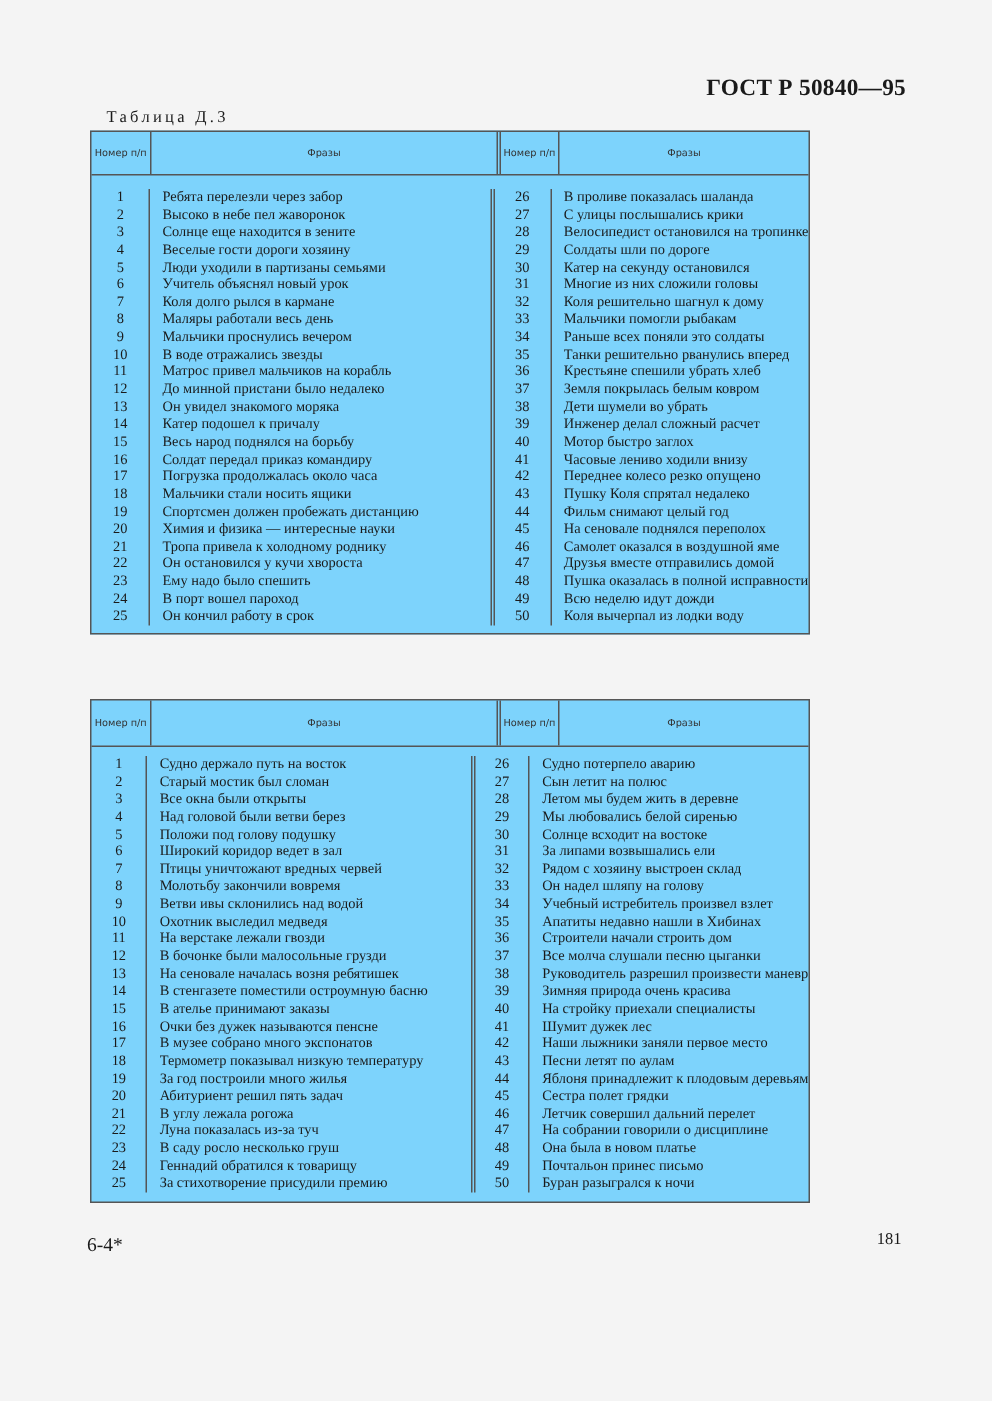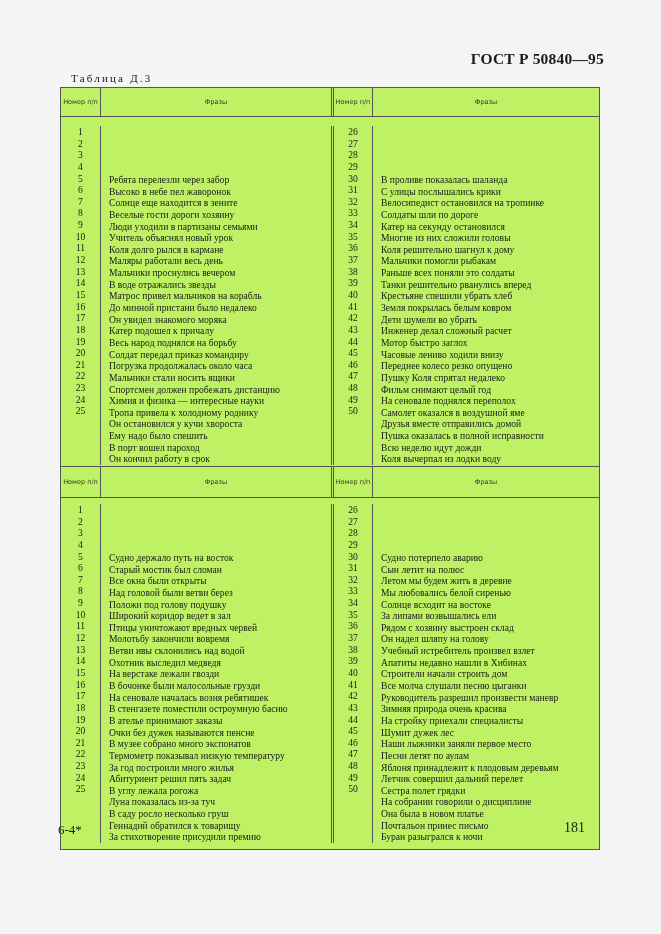--- a/index.html
+++ b/index.html
@@ -7,41 +7,41 @@
     width:661px; height:934px; background:#f4f4f4; position:relative; overflow:hidden;
     font-family:"Liberation Serif","DejaVu Serif",serif; color:#1a1a1a;
   }
   .std-code {
     position:absolute; right:57px; top:50px; font-size:15.5px; font-weight:bold; letter-spacing:0.2px;
   }
   .table-caption {
     position:absolute; left:71px; font-size:11px; letter-spacing:2.2px;
   }
   .tbl {
-    position:absolute; left:60px; width:540px;
-    border:1px solid #555; box-sizing:border-box; background:#bef264;
+    position:absolute; left:60px; width:480px;
+    border:1px solid #555; box-sizing:border-box; background:#7dd3fc;
   }
   .tbl .hdr {
     display:flex; border-bottom:1px solid #555; box-sizing:border-box;
   }
   .tbl .hdr div {
     display:flex; align-items:center; justify-content:center; text-align:center;
     font-size:6.5px; line-height:8px; font-family:"DejaVu Sans",sans-serif; color:#333;
   }
   .c-num { width:40px; border-right:1px solid #555; box-sizing:border-box; }
   .c-phr { width:230px; box-sizing:border-box; }
   .c-num2 { width:42px; border-left:3px double #555; border-right:1px solid #555; box-sizing:border-box; }
   .c-phr2 { flex:1; box-sizing:border-box; }
   .tbl .body { display:flex; }
   .col { box-sizing:border-box; }
   .col.c-num, .col.c-num2 { text-align:center; }
-  .col.c-phr, .col.c-phr2 { padding-left:8px;margin-top:48px; }
+  .col.c-phr, .col.c-phr2 { padding-left:8px; }
   .row-line { height:11.65px; line-height:11.65px; font-size:9.6px; white-space:nowrap; }
   .footer-left { position:absolute; left:58px; top:822px; font-size:13px; }
-  .footer-right { position:absolute; right:76px; top:820px; font-size:14px; }
+  .footer-right { position:absolute; right:60px; top:820px; font-size:11px; }
 </style>
 </head>
 <body>
 
 <div class="std-code">ГОСТ Р 50840—95</div>
 
 <div class="table-caption" style="top:72px;">Таблица Д.3</div>
 <div class="tbl" id="tbl0" style="top:87px;">
   <div class="hdr" style="height:29px;">
     <div class="c-num">Номер п/п</div>
@@ -264,22 +264,22 @@
         <div class="row-line">Апатиты недавно нашли в Хибинах</div>
         <div class="row-line">Строители начали строить дом</div>
         <div class="row-line">Все молча слушали песню цыганки</div>
         <div class="row-line">Руководитель разрешил произвести маневр</div>
         <div class="row-line">Зимняя природа очень красива</div>
         <div class="row-line">На стройку приехали специалисты</div>
         <div class="row-line">Шумит дужек лес</div>
         <div class="row-line">Наши лыжники заняли первое место</div>
         <div class="row-line">Песни летят по аулам</div>
         <div class="row-line">Яблоня принадлежит к плодовым деревьям</div>
+        <div class="row-line">Сестра полет грядки</div>
         <div class="row-line">Летчик совершил дальний перелет</div>
-        <div class="row-line">Сестра полет грядки</div>
         <div class="row-line">На собрании говорили о дисциплине</div>
         <div class="row-line">Она была в новом платье</div>
         <div class="row-line">Почтальон принес письмо</div>
         <div class="row-line">Буран разыгрался к ночи</div>
       </div>
   </div>
 </div>
 
 <div class="footer-left">6-4*</div>
 <div class="footer-right">181</div>

